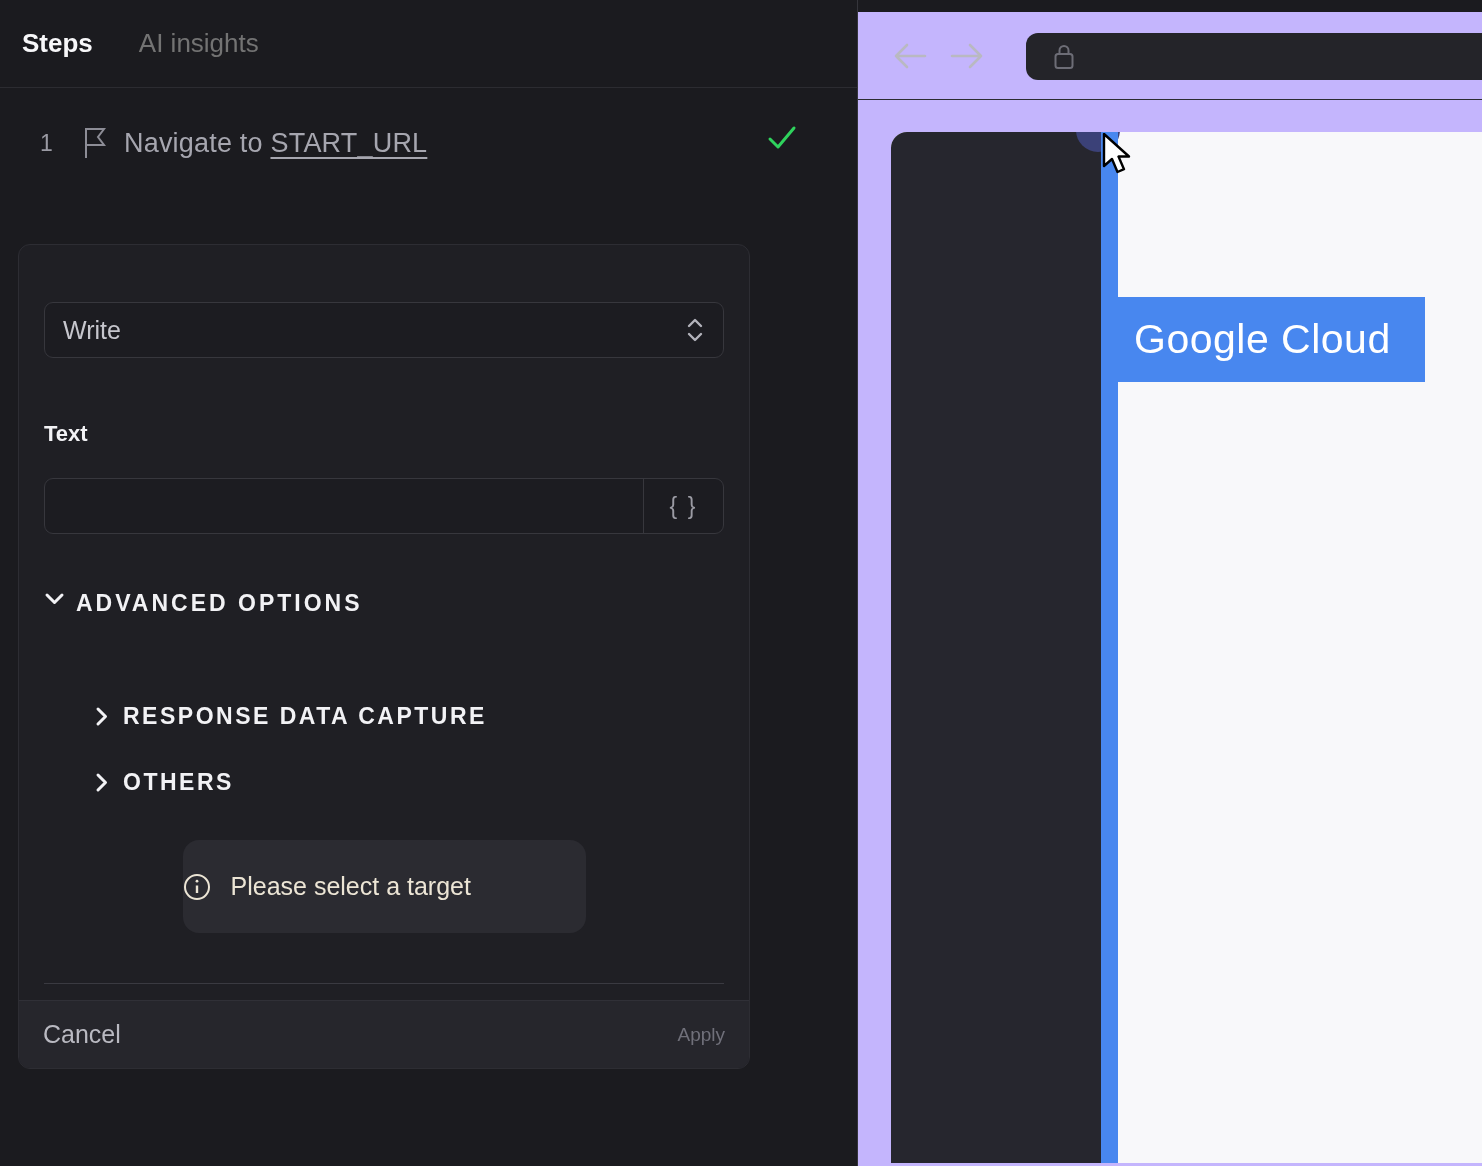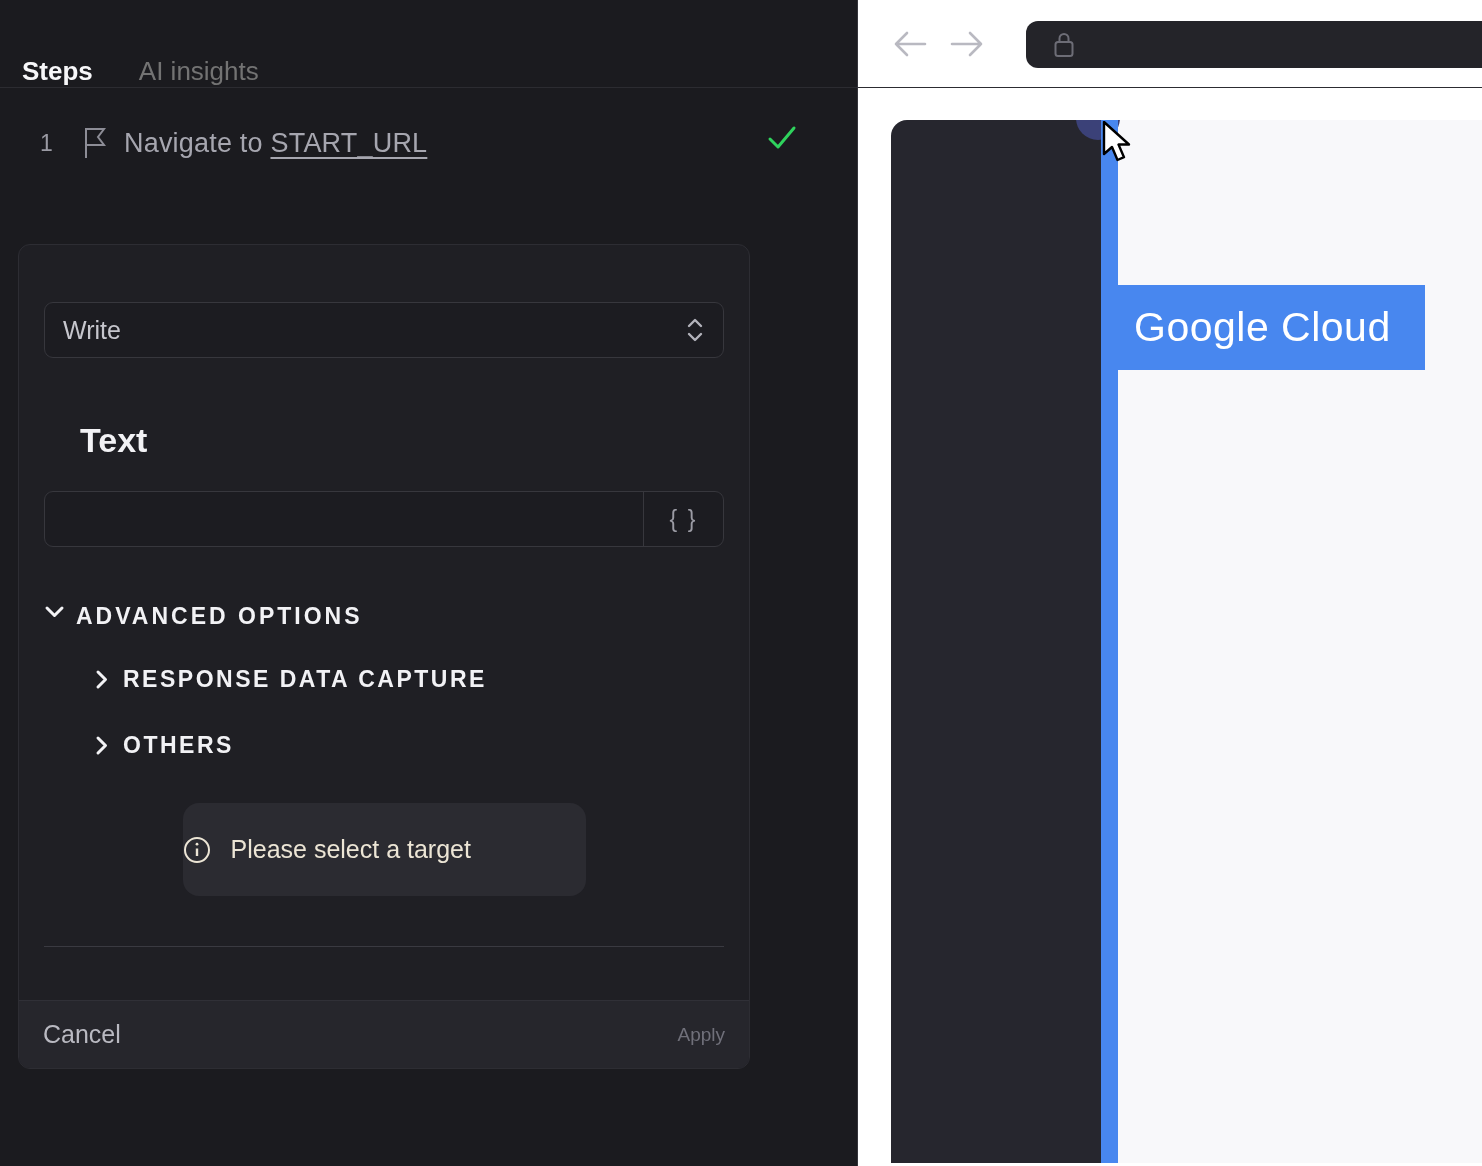--- a/index.html
+++ b/index.html
@@ -3,21 +3,21 @@
 <meta charset="utf-8">
 <style>
   * { margin:0; padding:0; box-sizing:border-box; }
   html,body { width:1482px; height:1166px; background:#1b1b1f; overflow:hidden;
               font-family:"Liberation Sans","DejaVu Sans",sans-serif; }
   .app { position:relative; width:1482px; height:1166px; display:flex; }
 
   
   .left-panel { width:858px; height:100%; background:#1b1b1f;
                 border-right:1px solid #35353b; display:flex; flex-direction:column; }
-  .tabbar { height:88px; flex:0 0 88px; display:flex; align-items:flex-end;
+  .tabbar { height:88px; flex:0 0 88px; display:flex; align-items:center;
             padding-left:22px; gap:46px; border-bottom:1px solid #2c2c31; }
   .tab { font-size:26px; cursor:pointer; }
   .tab.active { color:#f7f7f9; font-weight:700; }
   .tab.inactive { color:#737373; font-weight:500; }
 
   .step-row { height:110px; flex:0 0 110px; display:flex; align-items:center;
               position:relative; padding-left:40px; color:#a9a9b2; }
   .step-num { font-size:23px; color:#9a9aa3; width:42px; }
   .flag { width:26px; height:34px; margin-right:16px; flex:0 0 auto; }
   .step-text { font-size:27px; color:#a6a6af; letter-spacing:.2px; }
@@ -29,58 +29,58 @@
           border:1px solid #2d2d33; border-radius:12px; display:flex;
           flex-direction:column; overflow:hidden; }
   .card-inner { padding:0 25px; display:flex; flex-direction:column; }
 
   .select { margin-top:57px; height:56px; background:#1c1c21; border:1px solid #37373d;
             border-radius:9px; display:flex; align-items:center; padding:0 18px;
             cursor:pointer; }
   .select-value { font-size:25px; color:#c6c6cd; flex:1; }
   .select-caret { width:20px; height:26px; }
 
-  .field-label { margin-top:63px; font-size:34px; font-weight:700; color:#f2f2f5;margin-left:36px; }
+  .field-label { margin-top:63px; font-size:22px; font-weight:700; color:#f2f2f5; }
 
   .input-group { margin-top:31px; height:56px; display:flex; border:1px solid #37373d;
                  border-radius:9px; background:#1c1c21; overflow:hidden; }
   .text-input { flex:1; background:transparent; border:none; outline:none;
                 color:#e8e8ec; font-size:24px; padding:0 16px;
                 font-family:"Liberation Sans","DejaVu Sans",sans-serif; }
   .var-btn { width:80px; border-left:1px solid #37373d; display:flex; align-items:center;
              justify-content:center; color:#9b9ba4; font-size:23px; cursor:pointer;
              letter-spacing:2px; background:transparent; border-top:none; border-right:none; border-bottom:none;
              font-family:"Liberation Sans","DejaVu Sans",sans-serif; }
 
   .adv-row { margin-top:45px; display:flex; align-items:center; gap:11px; cursor:pointer; }
   .adv-row .hdr { font-size:23px; font-weight:700; letter-spacing:3px; color:#f2f2f5;margin-top:11px; }
   .chev { width:21px; height:21px; flex:0 0 auto; }
   .sub-row { margin-left:47px; display:flex; align-items:center; gap:11px; cursor:pointer; }
-  .sub-row.first { margin-top:36px; }
+  .sub-row.first { margin-top:86px; }
   .sub-row.second { margin-top:39px; }
   .sub-row .hdr { font-size:23px; font-weight:700; letter-spacing:2.5px; color:#f2f2f5; }
 
   .hint { margin:44px auto 0 auto; width:403px; height:93px; background:#2b2b31;
           border-radius:16px; display:flex; align-items:center; 
           gap:20px; }
   .hint-icon { width:28px; height:28px; flex:0 0 auto; }
   .hint-text { font-size:25px; color:#ece5d5; }
 
   .inset-divider { margin-top:50px; height:1px; background:#3a3a41; }
 
   .card-footer { margin-top:auto; height:68px; flex:0 0 68px; background:#26262c;
                  border-top:1px solid #303037; display:flex; align-items:center;
                  justify-content:space-between; padding:0 24px; }
   .btn-cancel { font-size:25px; color:#b9b9c1; background:none; border:none; cursor:pointer;
                 font-family:"Liberation Sans","DejaVu Sans",sans-serif; }
   .btn-apply { font-size:19px; color:#70707a; background:none; border:none; cursor:default;
                font-family:"Liberation Sans","DejaVu Sans",sans-serif; }
 
   
-  .right-panel { flex:1; position:relative; background:#ffffff; overflow:hidden; }
+  .right-panel { flex:1; position:relative; background:#c4b5fd; overflow:hidden;margin-top:12px; }
   .browser-chrome { position:absolute; left:0; top:0; right:0; height:88px;
                     border-bottom:1px solid #2c2c31; }
   .nav-arrow { position:absolute; top:27px; width:36px; height:34px; cursor:pointer; }
   .nav-back { left:34px; }
   .nav-fwd { left:91px; }
   .addressbar { position:absolute; left:168px; right:0; top:21px; height:47px;
                 background:#242429; border-radius:12px 0 0 12px; display:flex;
                 align-items:center; padding-left:27px; cursor:text; }
   .lock { width:22px; height:28px; }
 

